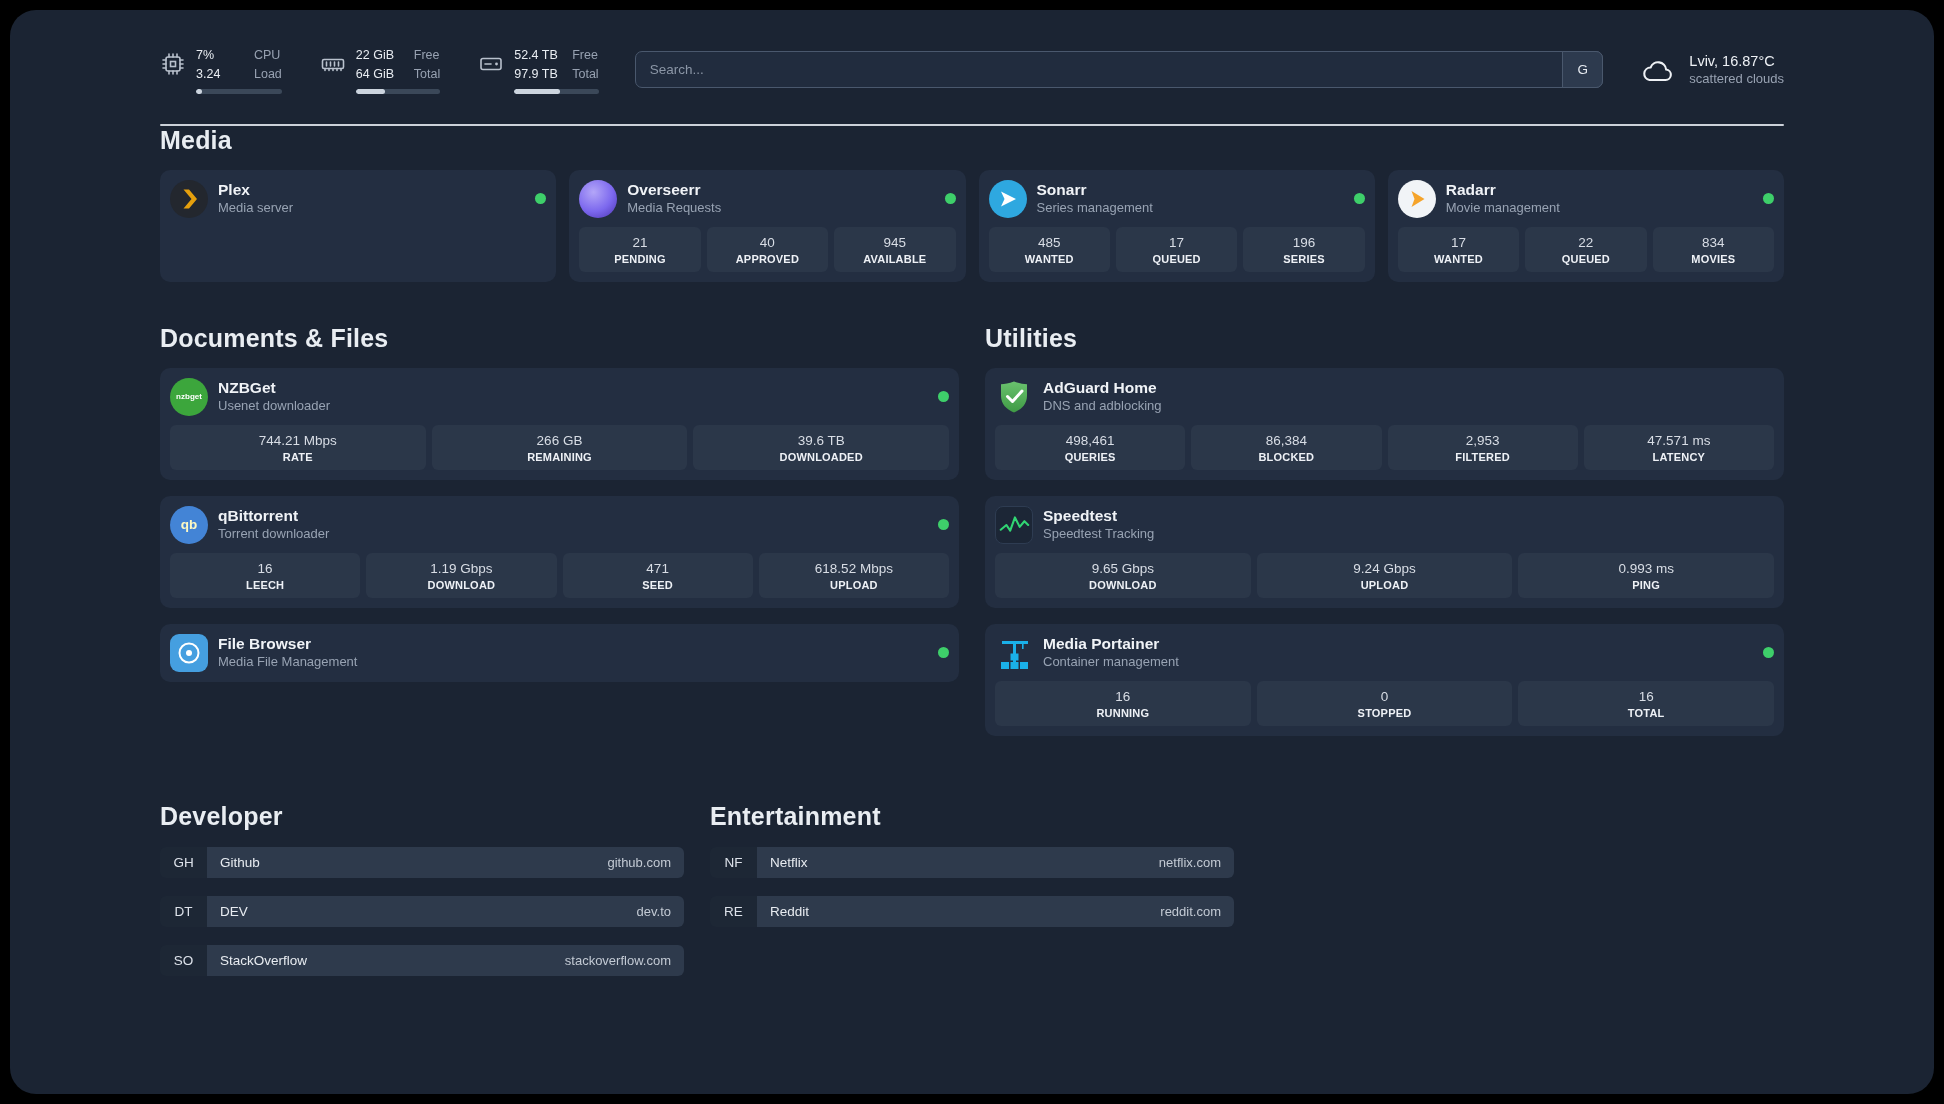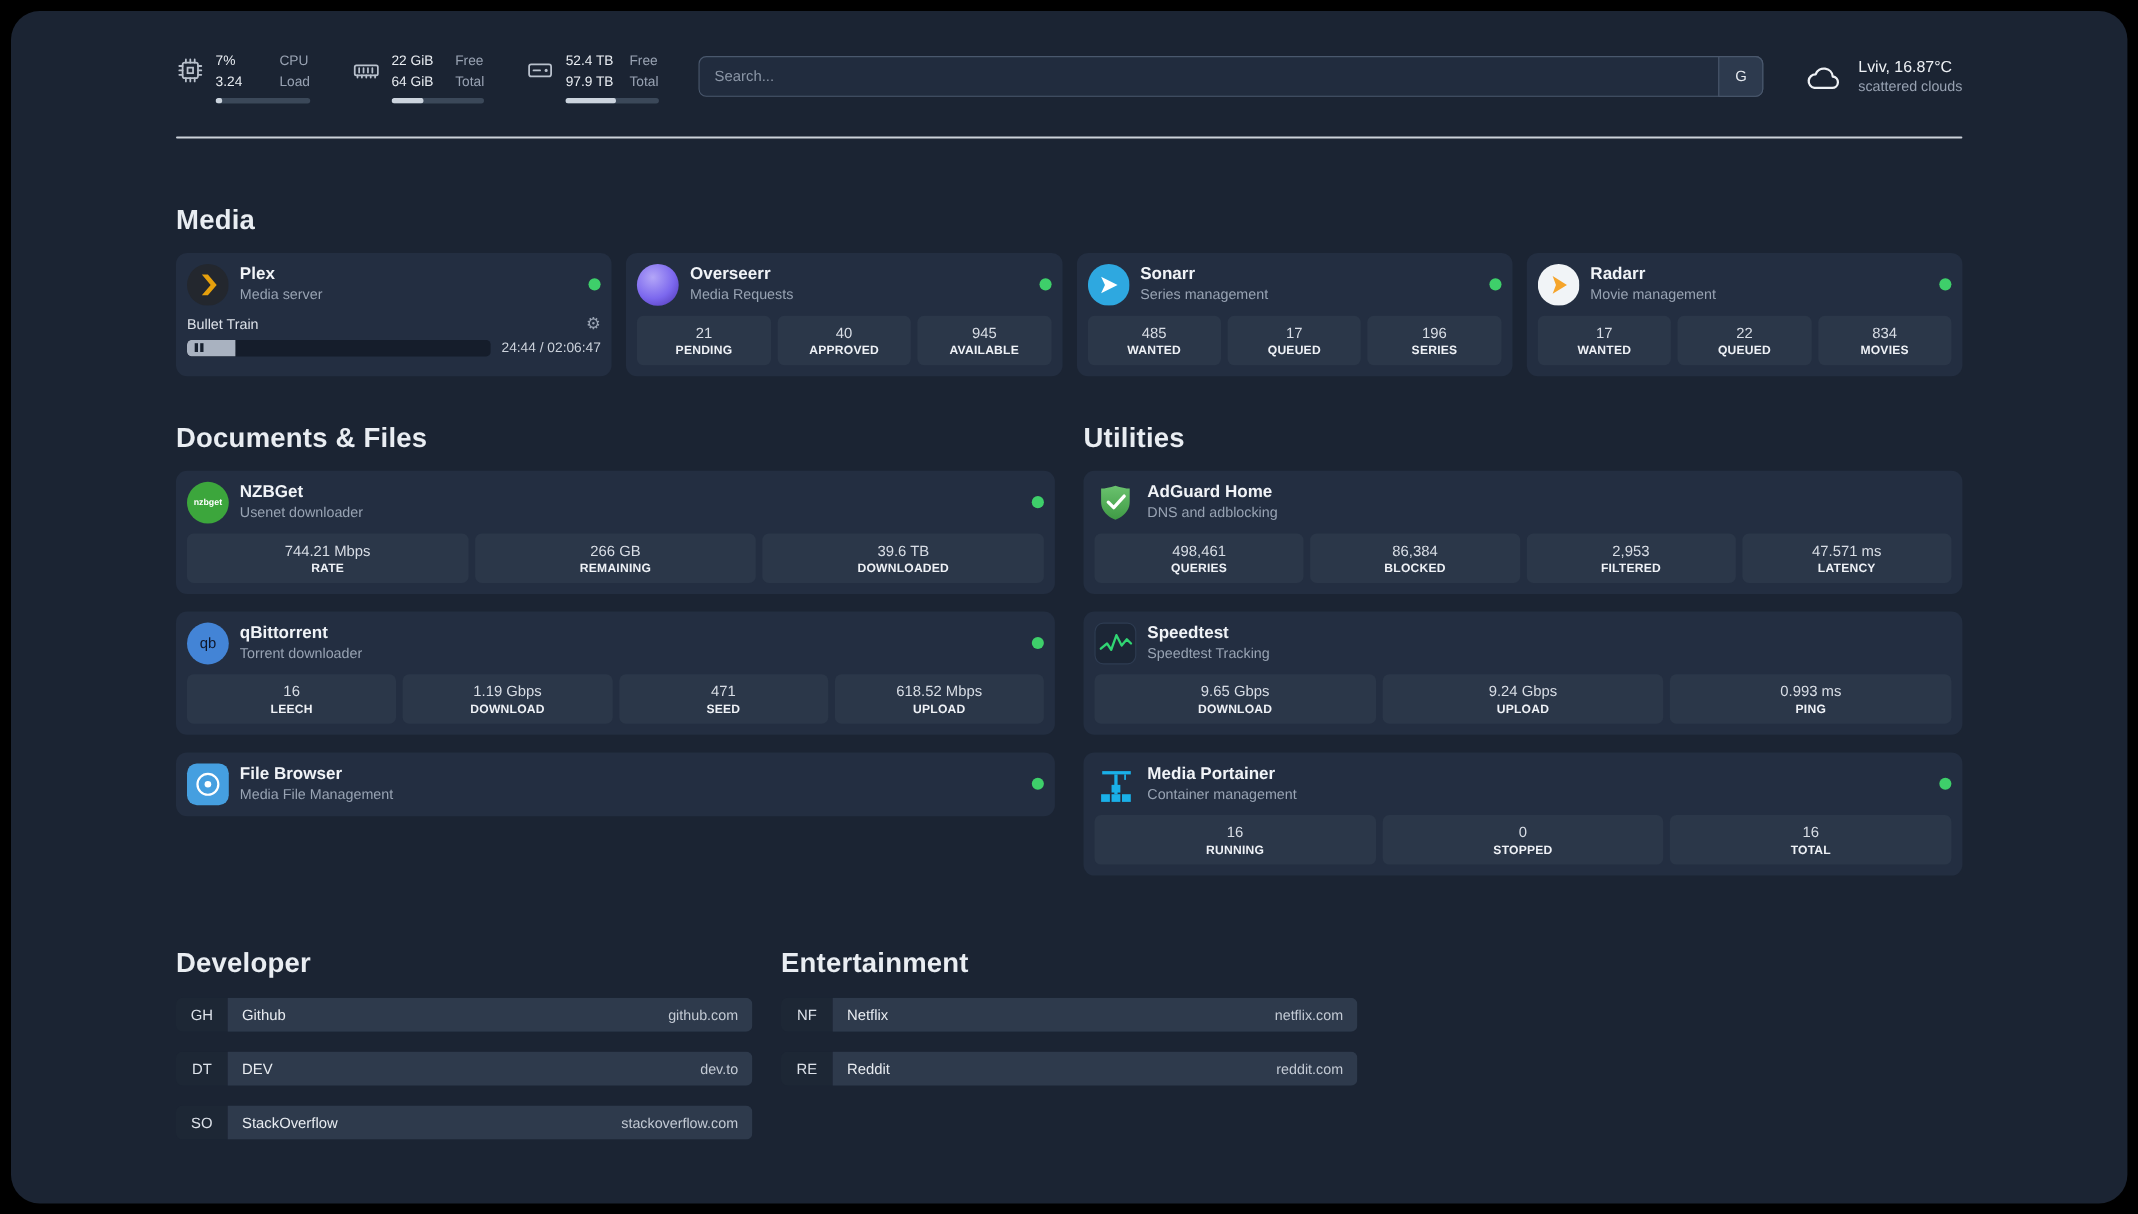--- a/index.html
+++ b/index.html
@@ -24,21 +24,21 @@
   .search-input{width:100%;height:100%;background:#212c3e;border:1px solid #4a586d;border-radius:7px;color:#dfe4ea;font-size:13.5px;padding:0 70px 0 14px;outline:none;font-family:inherit}
   .search-input::placeholder{color:#8b96a6}
   .search-g{position:absolute;right:0;top:0;bottom:0;width:41px;background:#2d3a4e;border:1px solid #4a586d;border-radius:0 7px 7px 0;display:flex;align-items:center;justify-content:center;color:#e6eaf0;font-size:13.5px;cursor:pointer}
   .weather{display:flex;align-items:center;gap:12px}
   .weather-loc{font-size:14.5px;color:#eef1f5}
   .weather-cond{font-size:13px;color:#98a2b2;margin-top:2px}
   .divider{height:2px;background:#ccd1d9;margin-top:30px;border-radius:1px}
 
   
   .section-title{font-size:25px;font-weight:600;color:#e9edf2;letter-spacing:.2px}
-  .media-title{margin-top:60px}
+  .media-title{}
   .media-grid{display:grid;grid-template-columns:repeat(4,1fr);gap:13px;margin-top:15px}
   .two-col{display:grid;grid-template-columns:1fr 1fr;gap:26px;margin-top:42px;align-items:start}
   .col-cards{display:flex;flex-direction:column;gap:16px;margin-top:15px}
 
   
   .card{background:#232e41;border-radius:10px;padding:10px;position:relative;cursor:pointer}
   .card-header{display:flex;align-items:center;gap:10px}
   .app-icon{width:38px;height:38px;flex:none;display:flex;align-items:center;justify-content:center;overflow:hidden}
   .app-name{font-size:15.5px;font-weight:600;color:#f0f3f7;line-height:1.25}
   .app-sub{font-size:13px;color:#98a3b3;line-height:1.3;margin-top:1px}
@@ -56,21 +56,21 @@
   .player-bottom{display:flex;align-items:center;gap:10px;margin-top:7px}
   .track{flex:1;height:15px;background:#151d2b;border-radius:4px;position:relative;overflow:hidden;cursor:pointer}
   .track-fill{height:100%;background:#a9b2c0;border-radius:4px 0 0 4px;position:relative}
   .pause{position:absolute;left:7px;top:50%;transform:translateY(-50%);display:flex;gap:2.5px}
   .pause i{display:block;width:2.5px;height:8px;background:#17202e}
   .player-time{font-size:12.5px;color:#cdd3dc;white-space:nowrap}
 
   
   .icon-overseerr{border-radius:50%;background:radial-gradient(circle at 38% 32%,#b3a6f8 0%,#7c68ee 55%,#4b32b0 100%)}
   .icon-nzbget{border-radius:50%;background:#3ca63c;color:#fff;font-size:8px;font-weight:700}
-  .icon-qb{border-radius:50%;background:#4384d6;color:#0f172a;font-size:13.5px;font-weight:400}
+  .icon-qb{border-radius:50%;background:#4384d6;color:#fef9c3;font-size:13.5px;font-weight:700}
   .icon-fb{border-radius:9px;background:#459fe0;position:relative}
   .icon-fb::before{content:"";width:17px;height:17px;border:2.5px solid #fff;border-radius:50%;position:absolute;top:50%;left:50%;transform:translate(-50%,-50%)}
   .icon-fb::after{content:"";width:6px;height:6px;background:#fff;border-radius:50%;position:absolute;top:50%;left:50%;transform:translate(-50%,-50%)}
   .icon-speedtest{border-radius:8px;background:#1c2636;border:1px solid #2e3c52}
 
   
   .bookmarks{display:grid;grid-template-columns:repeat(3,1fr);gap:26px;margin-top:66px;align-items:start;padding-bottom:40px}
   .bm-items{display:flex;flex-direction:column;gap:18px;margin-top:16px}
   .bm-row{display:flex;height:31px;border-radius:6px;overflow:hidden;cursor:pointer}
   .bm-abbr{width:47px;background:#1d2735;color:#dde2ea;font-size:13.5px;display:flex;align-items:center;justify-content:center;flex:none}
@@ -185,37 +185,20 @@
           <svg viewBox="0 0 38 38" width="38" height="38">
                 <circle cx="19" cy="19" r="19" fill="#23272e"></circle>
                 <path d="M13.5 9.5h5.5l8 9.5-8 9.5h-5.5l8-9.5z" fill="#e5a00d"></path>
               </svg>
         </span>
         <div class="app-text">
           <div class="app-name">Plex</div>
           <div class="app-sub">Media server</div>
         </div>
         <span class="dot" style="background: rgb(62, 207, 106);"></span>
-      </div>
-      <div class="player">
-        <div class="player-top">
-          <span class="player-title">Bullet Train</span>
-          <span class="gear">⚙︎</span>
-        </div>
-        <div class="player-bottom">
-          <div class="track">
-            <div class="track-fill" style="width: 16%;">
-              <span class="pause">
-                    <i></i>
-                    <i></i>
-                  </span>
-            </div>
-          </div>
-          <span class="player-time">24:44 / 02:06:47</span>
-        </div>
       </div>
     </div>
 
     <div class="card">
       <div class="card-header">
         <span class="app-icon icon-overseerr"></span>
         <div class="app-text">
           <div class="app-name">Overseerr</div>
           <div class="app-sub">Media Requests</div>
         </div>

